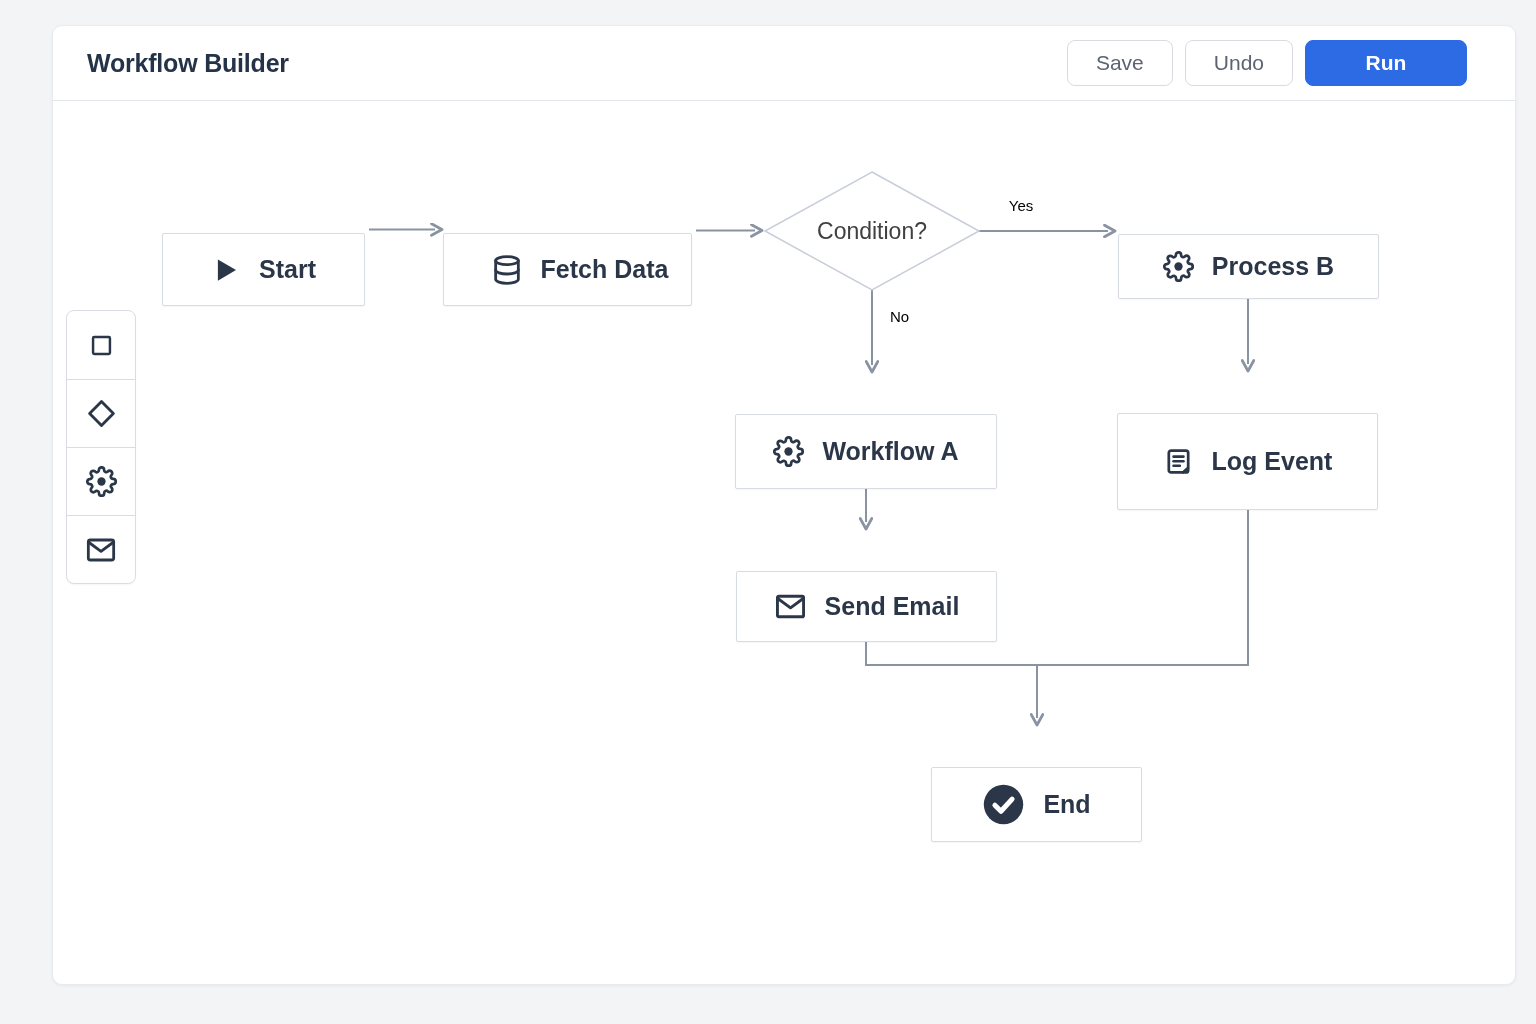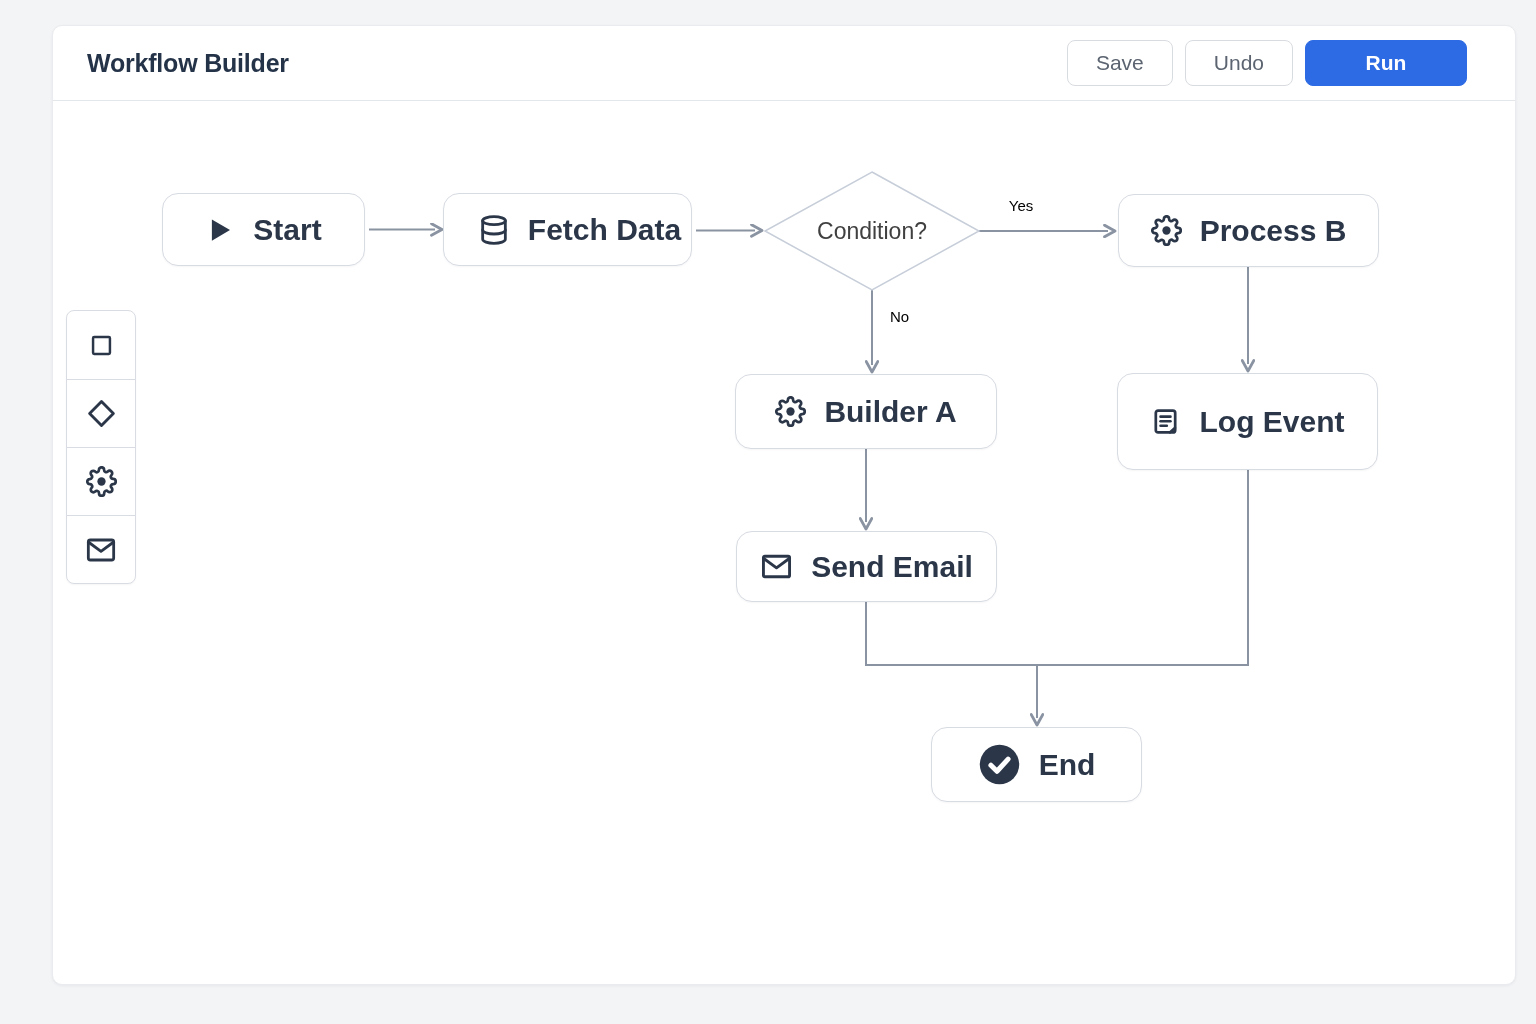--- a/index.html
+++ b/index.html
@@ -49,25 +49,26 @@
     display:flex; flex-direction:column;
     box-shadow:0 1px 2px rgba(20,30,50,0.04);
   }
   .palette-item {
     height:68px; display:flex; align-items:center; justify-content:center;
     cursor:pointer;
   }
   .palette-item + .palette-item { border-top:1px solid #d9dde3; }
   .node {
     position:absolute; background:#ffffff;
-    border:1px solid #d7dbe2; border-radius:16px;
+    border:1px solid #d7dbe2; border-radius:2px;
     display:flex; align-items:center; justify-content:center; gap:18px;
-    font-size:30px; font-weight:600; color:#2b3749;
+    font-size:25px; font-weight:600; color:#2b3749;
     box-shadow:0 1px 2px rgba(20,30,50,0.04);
     cursor:pointer;
+    margin-top:40px;
   }
   .node-icon { display:flex; align-items:center; justify-content:center; color:#2b3749; }
   .diamond-label {
     position:absolute; left:712px; top:146px; width:214px; height:118px;
     display:flex; align-items:center; justify-content:center;
     font-size:23px; font-weight:500; color:#404040; cursor:pointer;
   }
   .edge-label {
     position:absolute; font-size:15px; font-weight:500; color:#000000;
   }
@@ -158,38 +159,38 @@
           <ellipse cx="12" cy="5" rx="8.5" ry="3"></ellipse>
           <path d="M20.5 12c0 1.66-3.8 3-8.5 3s-8.5-1.34-8.5-3"></path>
           <path d="M3.5 5v14c0 1.66 3.8 3 8.5 3s8.5-1.34 8.5-3V5"></path>
         </svg>
       </span>
       <span>Fetch Data</span>
     </div>
 
     <div class="diamond-label">Condition?</div>
 
-    <div class="node" style="left:1065px; top:168px; width:261px; height:73px;">
+    <div class="node" style="left:1065px; top:168px; width:261px; height:65px;">
       <span class="node-icon">
         <svg width="31" height="31" viewBox="0 0 24 24" fill="none" stroke="currentColor" stroke-width="2.1" stroke-linecap="round" stroke-linejoin="round">
           <circle cx="12" cy="12" r="3.2" fill="currentColor" stroke="none"></circle>
           <path d="M19.4 15a1.65 1.65 0 0 0 .33 1.82l.06.06a2 2 0 0 1 0 2.83 2 2 0 0 1-2.83 0l-.06-.06a1.65 1.65 0 0 0-1.82-.33 1.65 1.65 0 0 0-1 1.51V21a2 2 0 0 1-2 2 2 2 0 0 1-2-2v-.09A1.65 1.65 0 0 0 9 19.4a1.65 1.65 0 0 0-1.82.33l-.06.06a2 2 0 0 1-2.83 0 2 2 0 0 1 0-2.83l.06-.06a1.65 1.65 0 0 0 .33-1.82 1.65 1.65 0 0 0-1.51-1H3a2 2 0 0 1-2-2 2 2 0 0 1 2-2h.09A1.65 1.65 0 0 0 4.6 9a1.65 1.65 0 0 0-.33-1.82l-.06-.06a2 2 0 0 1 0-2.83 2 2 0 0 1 2.83 0l.06.06a1.65 1.65 0 0 0 1.82.33H9a1.65 1.65 0 0 0 1-1.51V3a2 2 0 0 1 2-2 2 2 0 0 1 2 2v.09a1.65 1.65 0 0 0 1 1.51 1.65 1.65 0 0 0 1.82-.33l.06-.06a2 2 0 0 1 2.83 0 2 2 0 0 1 0 2.83l-.06.06a1.65 1.65 0 0 0-.33 1.82V9a1.65 1.65 0 0 0 1.51 1H21a2 2 0 0 1 2 2 2 2 0 0 1-2 2h-.09a1.65 1.65 0 0 0-1.51 1z"></path>
         </svg>
       </span>
       <span>Process B</span>
     </div>
 
     <div class="node" style="left:682px; top:348px; width:262px; height:75px;">
       <span class="node-icon">
         <svg width="31" height="31" viewBox="0 0 24 24" fill="none" stroke="currentColor" stroke-width="2.1" stroke-linecap="round" stroke-linejoin="round">
           <circle cx="12" cy="12" r="3.2" fill="currentColor" stroke="none"></circle>
           <path d="M19.4 15a1.65 1.65 0 0 0 .33 1.82l.06.06a2 2 0 0 1 0 2.83 2 2 0 0 1-2.83 0l-.06-.06a1.65 1.65 0 0 0-1.82-.33 1.65 1.65 0 0 0-1 1.51V21a2 2 0 0 1-2 2 2 2 0 0 1-2-2v-.09A1.65 1.65 0 0 0 9 19.4a1.65 1.65 0 0 0-1.82.33l-.06.06a2 2 0 0 1-2.83 0 2 2 0 0 1 0-2.83l.06-.06a1.65 1.65 0 0 0 .33-1.82 1.65 1.65 0 0 0-1.51-1H3a2 2 0 0 1-2-2 2 2 0 0 1 2-2h.09A1.65 1.65 0 0 0 4.6 9a1.65 1.65 0 0 0-.33-1.82l-.06-.06a2 2 0 0 1 0-2.83 2 2 0 0 1 2.83 0l.06.06a1.65 1.65 0 0 0 1.82.33H9a1.65 1.65 0 0 0 1-1.51V3a2 2 0 0 1 2-2 2 2 0 0 1 2 2v.09a1.65 1.65 0 0 0 1 1.51 1.65 1.65 0 0 0 1.82-.33l.06-.06a2 2 0 0 1 2.83 0 2 2 0 0 1 0 2.83l-.06.06a1.65 1.65 0 0 0-.33 1.82V9a1.65 1.65 0 0 0 1.51 1H21a2 2 0 0 1 2 2 2 2 0 0 1-2 2h-.09a1.65 1.65 0 0 0-1.51 1z"></path>
         </svg>
       </span>
-      <span>Builder A</span>
+      <span>Workflow A</span>
     </div>
 
     <div class="node" style="left:1064px; top:347px; width:261px; height:97px;">
       <span class="node-icon">
         <svg width="31" height="31" viewBox="0 0 24 24" fill="none" stroke="currentColor" stroke-width="2.1" stroke-linecap="round" stroke-linejoin="round">
           <rect x="4.5" y="3.5" width="15" height="17" rx="1.8"></rect>
           <line x1="8.2" y1="8.3" x2="15.8" y2="8.3"></line>
           <line x1="8.2" y1="11.8" x2="15.8" y2="11.8"></line>
           <line x1="8.2" y1="15.3" x2="13" y2="15.3"></line>
           <path d="M19.3,17 L15.6,20.4"></path>

